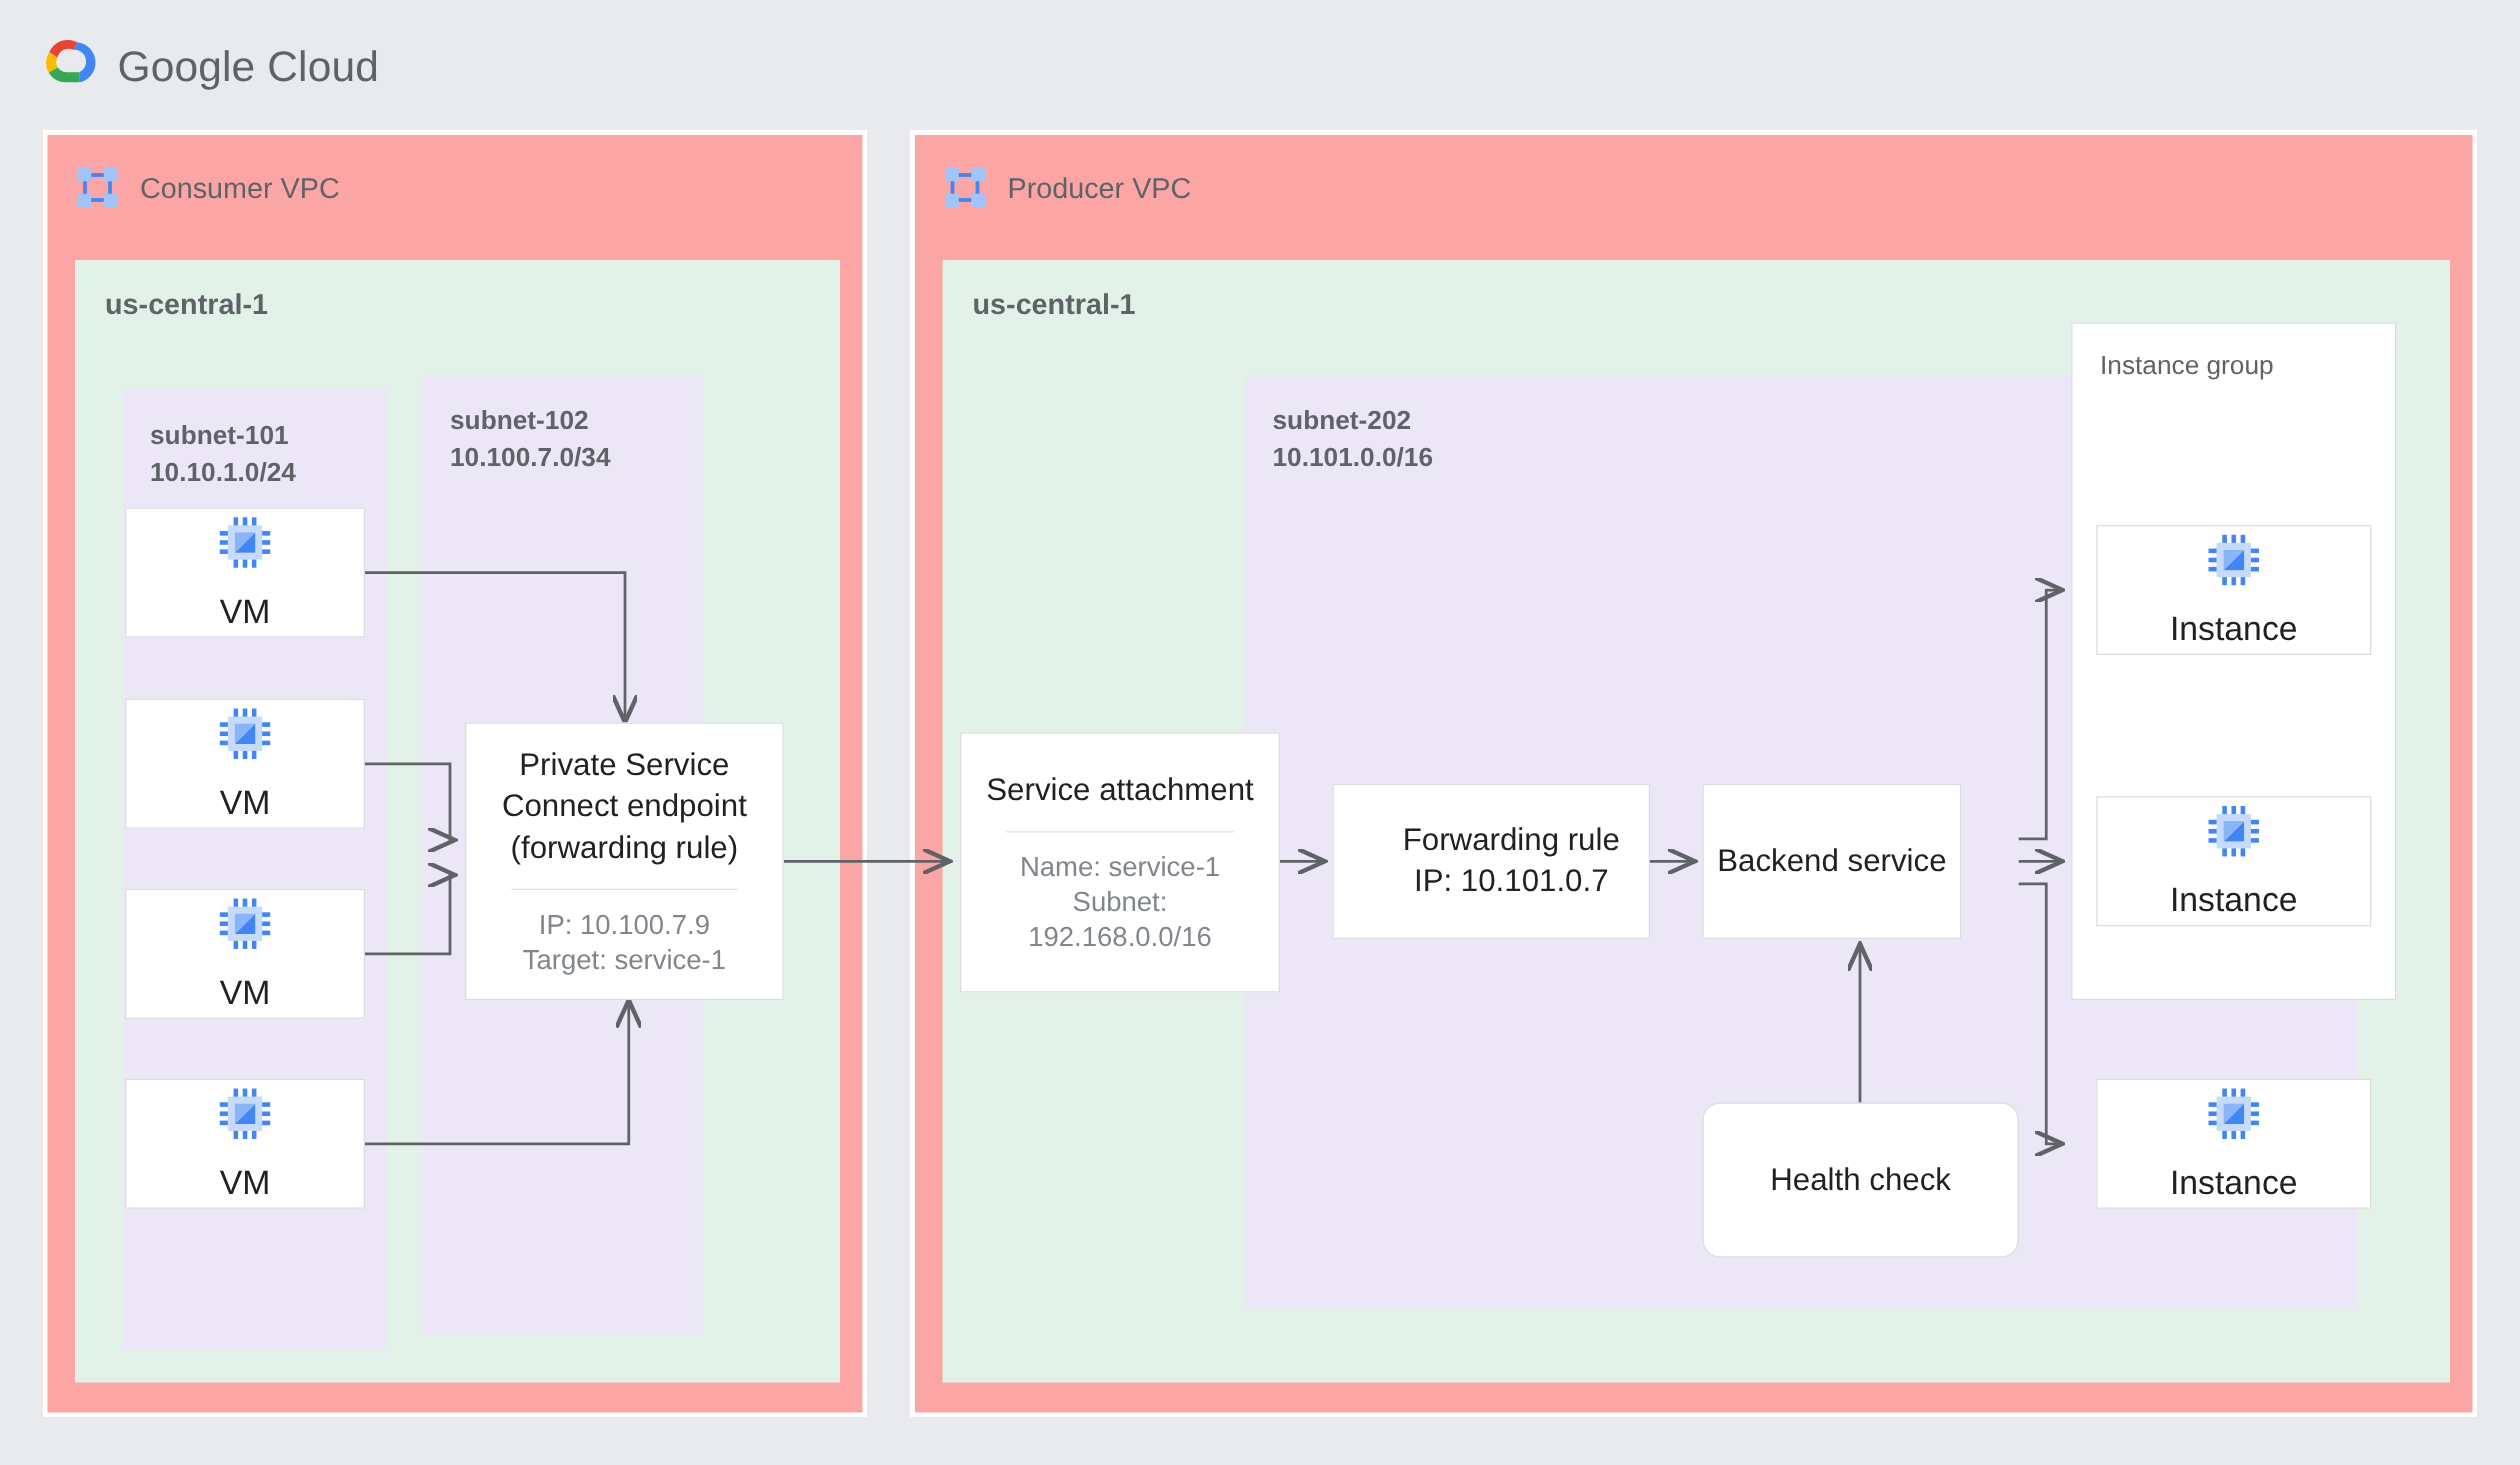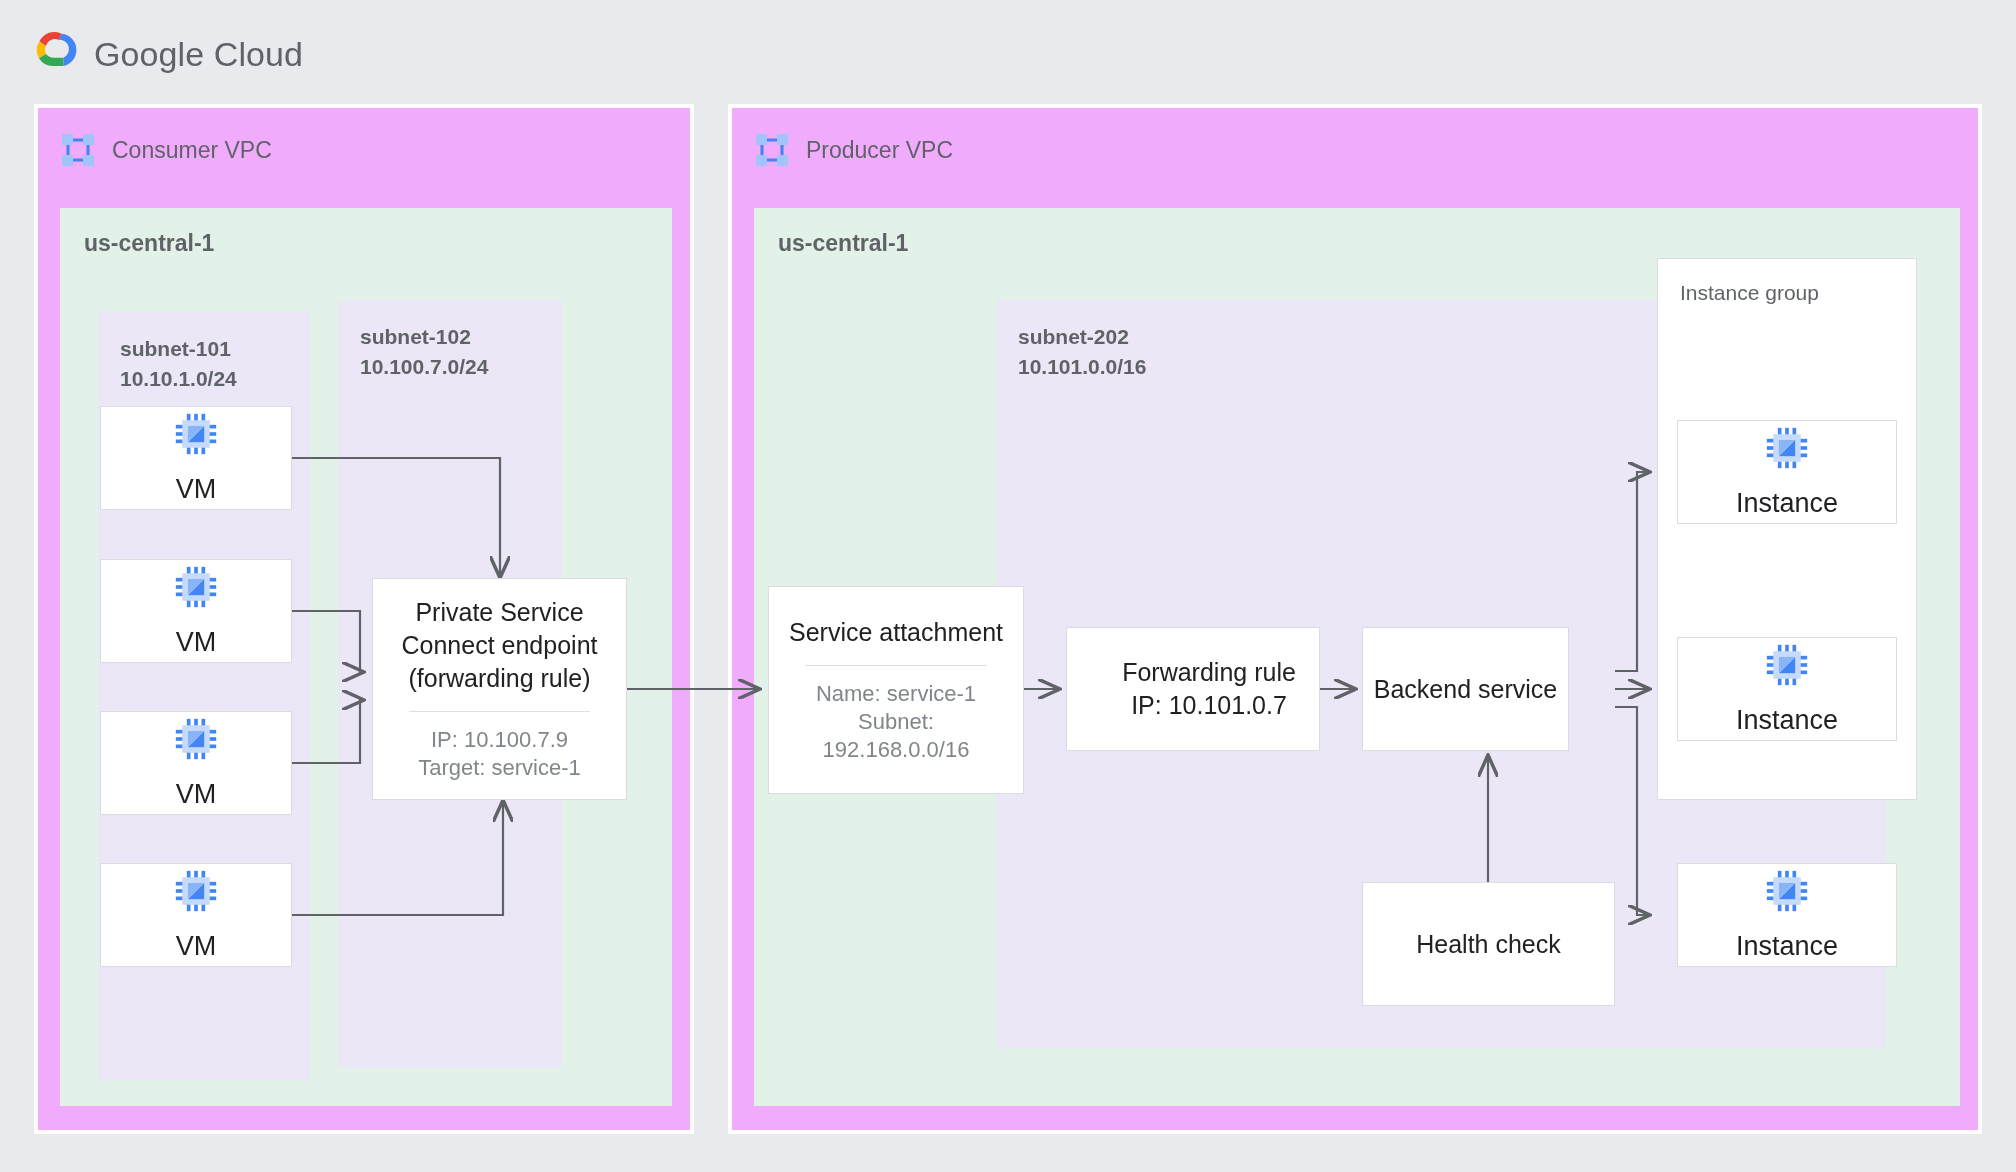--- a/index.html
+++ b/index.html
@@ -16,21 +16,21 @@
   }
   .logo-mark{width:52px;height:52px;display:block;}
   .logo-text{
     font-size:34px;color:#5f6368;letter-spacing:.1px;white-space:nowrap;
   }
   .logo-text b{font-weight:400;}
 
   
   .vpc{
     position:absolute;
-    background:#f0abfc;
+    background:#fca5a5;
     border:4px solid #ffffff;
     box-sizing:border-box;
   }
   #vpc-consumer{left:34px;top:104px;width:660px;height:1030px;}
   #vpc-producer{left:728px;top:104px;width:1254px;height:1030px;}
   .vpc-head{
     position:absolute;left:22px;top:24px;
     display:flex;align-items:center;gap:16px;
   }
   .vpc-icon{width:36px;height:36px;display:block;}
@@ -126,21 +126,21 @@
     <div class="subnet" id="subnet-101">
       <div class="subnet-label">
         <span>subnet-101</span><br>
         <span>10.10.1.0/24</span>
       </div>
     </div>
 
     <div class="subnet" id="subnet-102">
       <div class="subnet-label">
         <span>subnet-102</span><br>
-        <span>10.100.7.0/24</span>
+        <span>10.100.7.0/34</span>
       </div>
     </div>
   </div>
 </div>
 
 <div class="vpc" id="vpc-producer">
   <div class="vpc-head">
     <svg class="vpc-icon" viewBox="0 0 36 36">
       <rect x="8" y="8" width="20" height="20" fill="none" stroke="#4285f4" stroke-width="3"></rect>
       <rect x="2" y="2" width="11" height="11" fill="#a3c4f8"></rect>
@@ -310,21 +310,21 @@
 
 <div class="node" style="left:1066px;top:627px;width:254px;height:124px;padding-left:32px;">
   <div class="node-txt">Forwarding rule
 IP: 10.101.0.7</div>
 </div>
 
 <div class="node" style="left:1362px;top:627px;width:207px;height:124px;">
   <div class="node-txt">Backend service</div>
 </div>
 
-<div class="node" style="left:1362px;top:882px;width:253px;height:124px;">
+<div class="node" style="left:1362px;top:882px;width:253px;height:124px;border-radius:14px;">
   <div class="node-txt">Health check</div>
 </div>
 
 <div id="instance-group">
   <div class="ig-label">Instance group</div>
 </div>
 
 <div class="node vm-node" style="left:1677px;top:420px;width:220px;height:104px;">
   <svg class="vm-icon" viewBox="0 0 48 48">
     <g fill="#4285f4">

